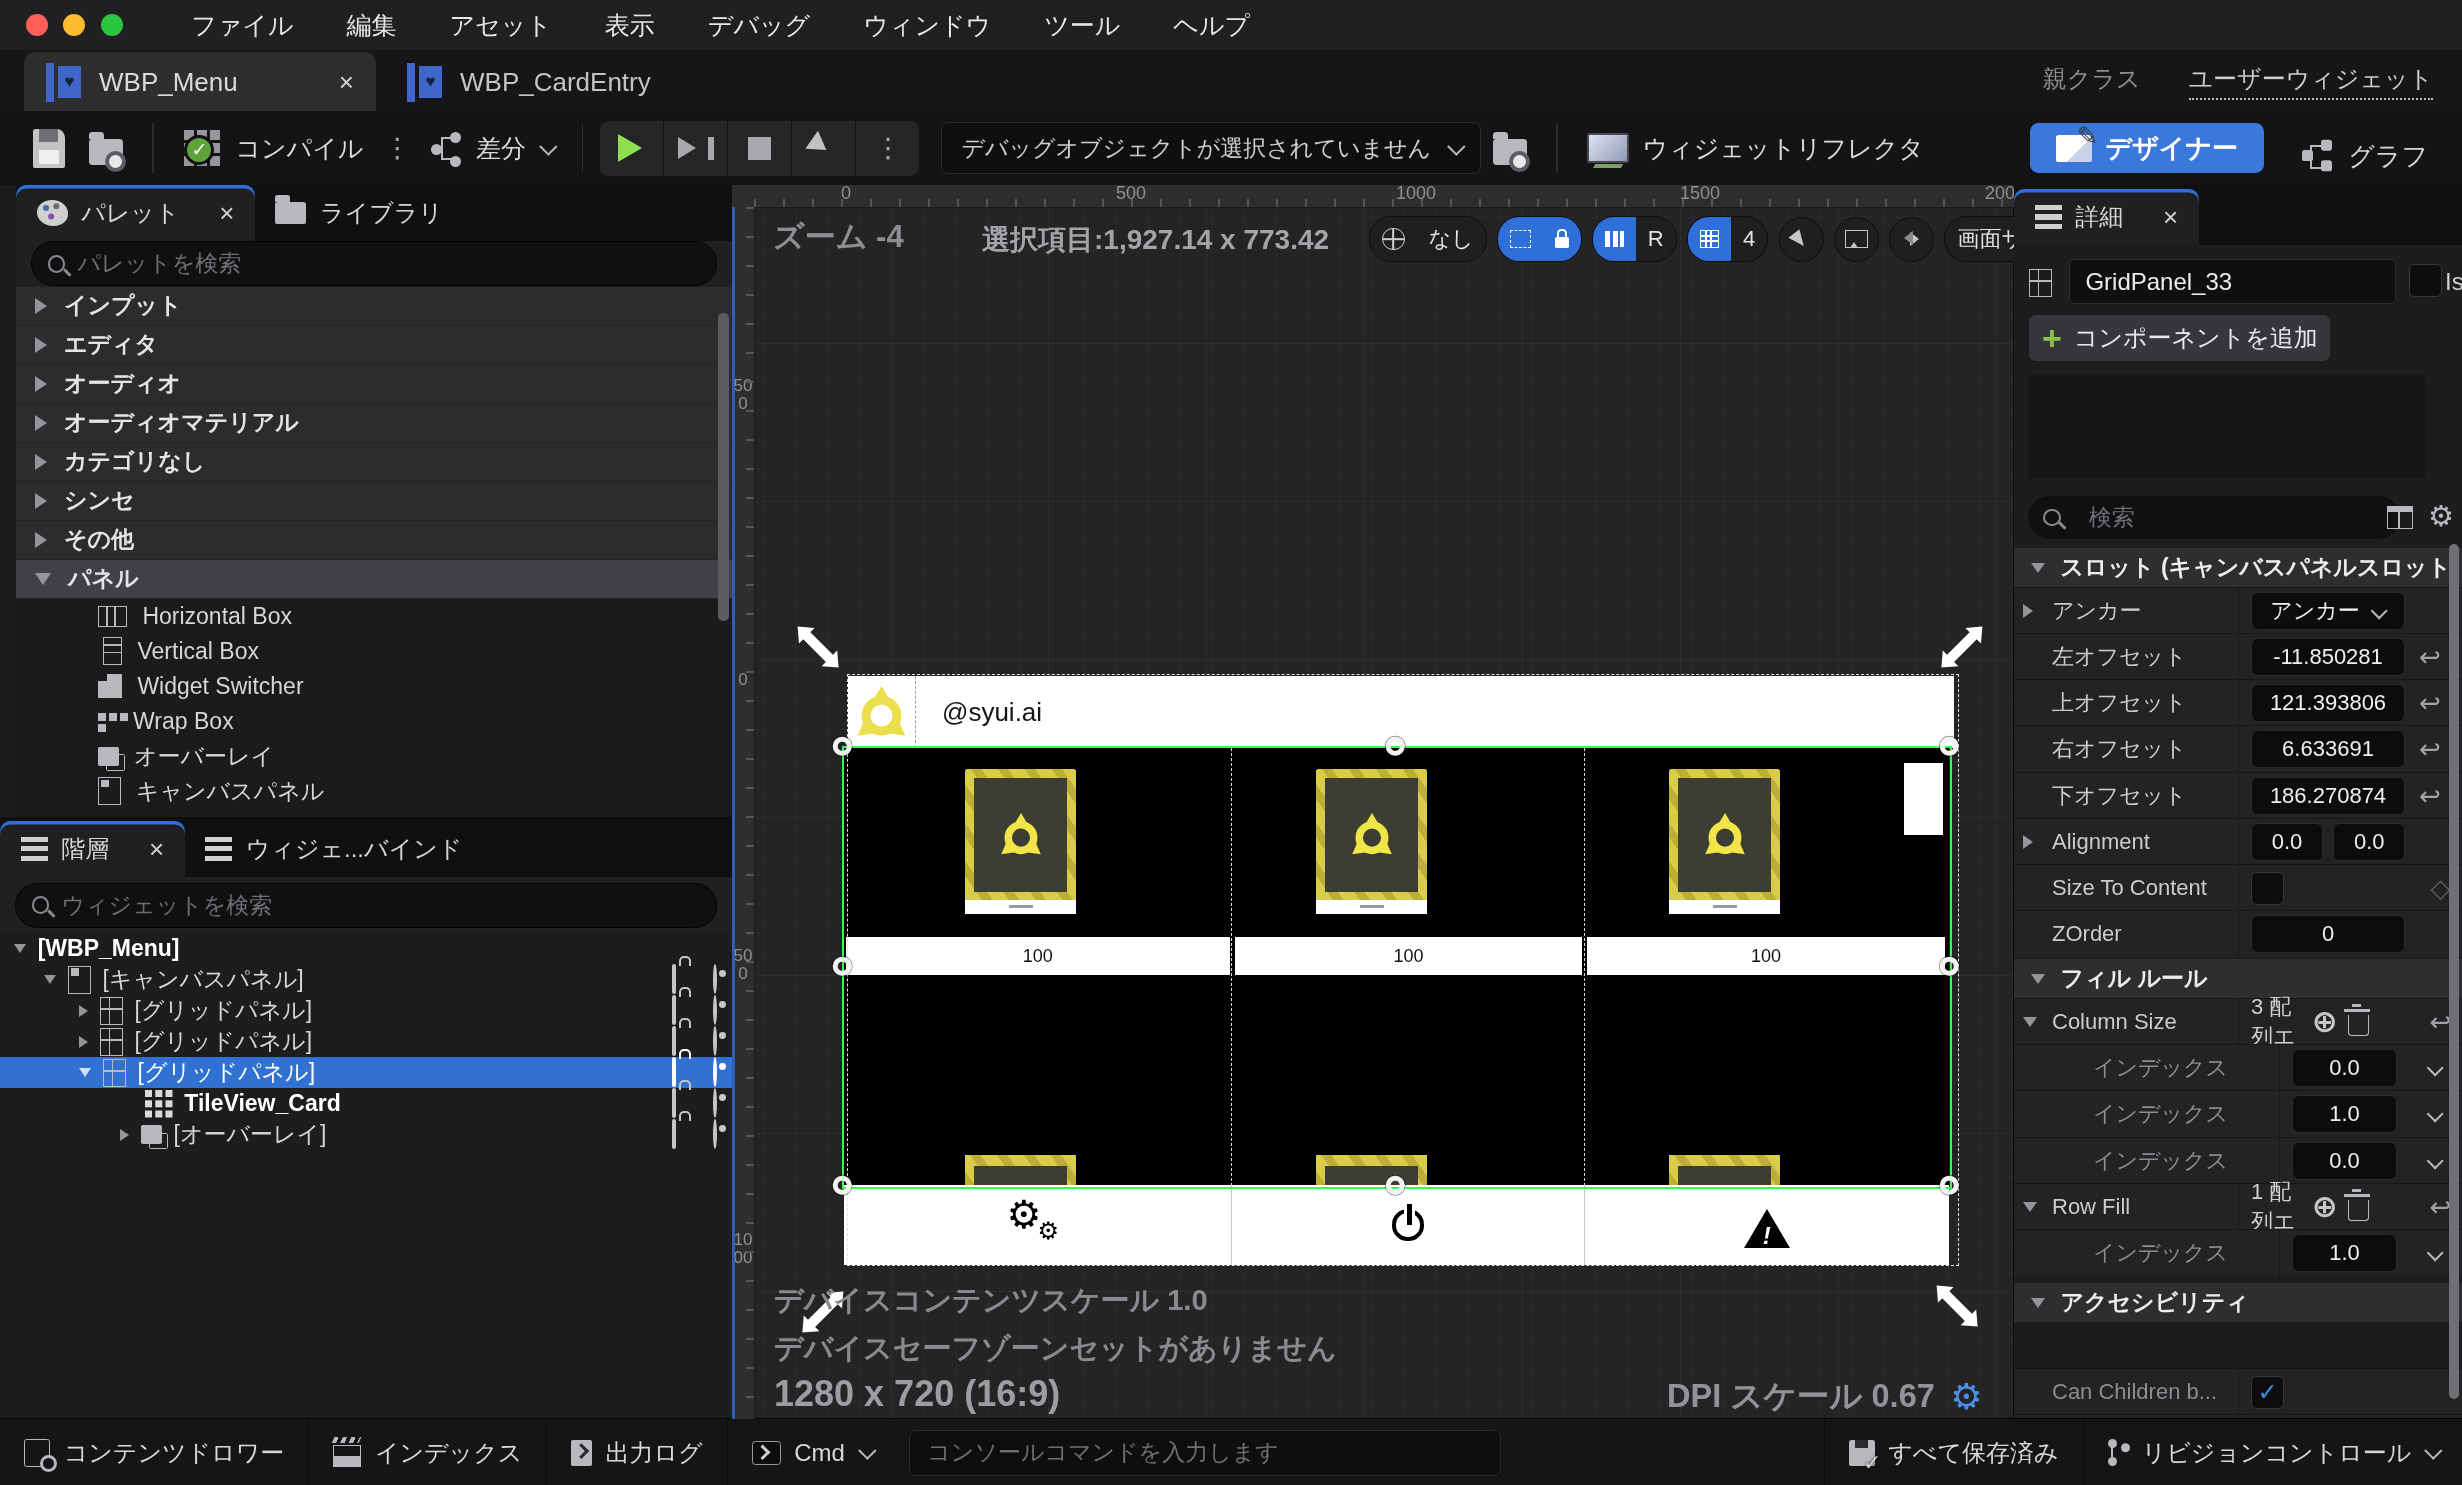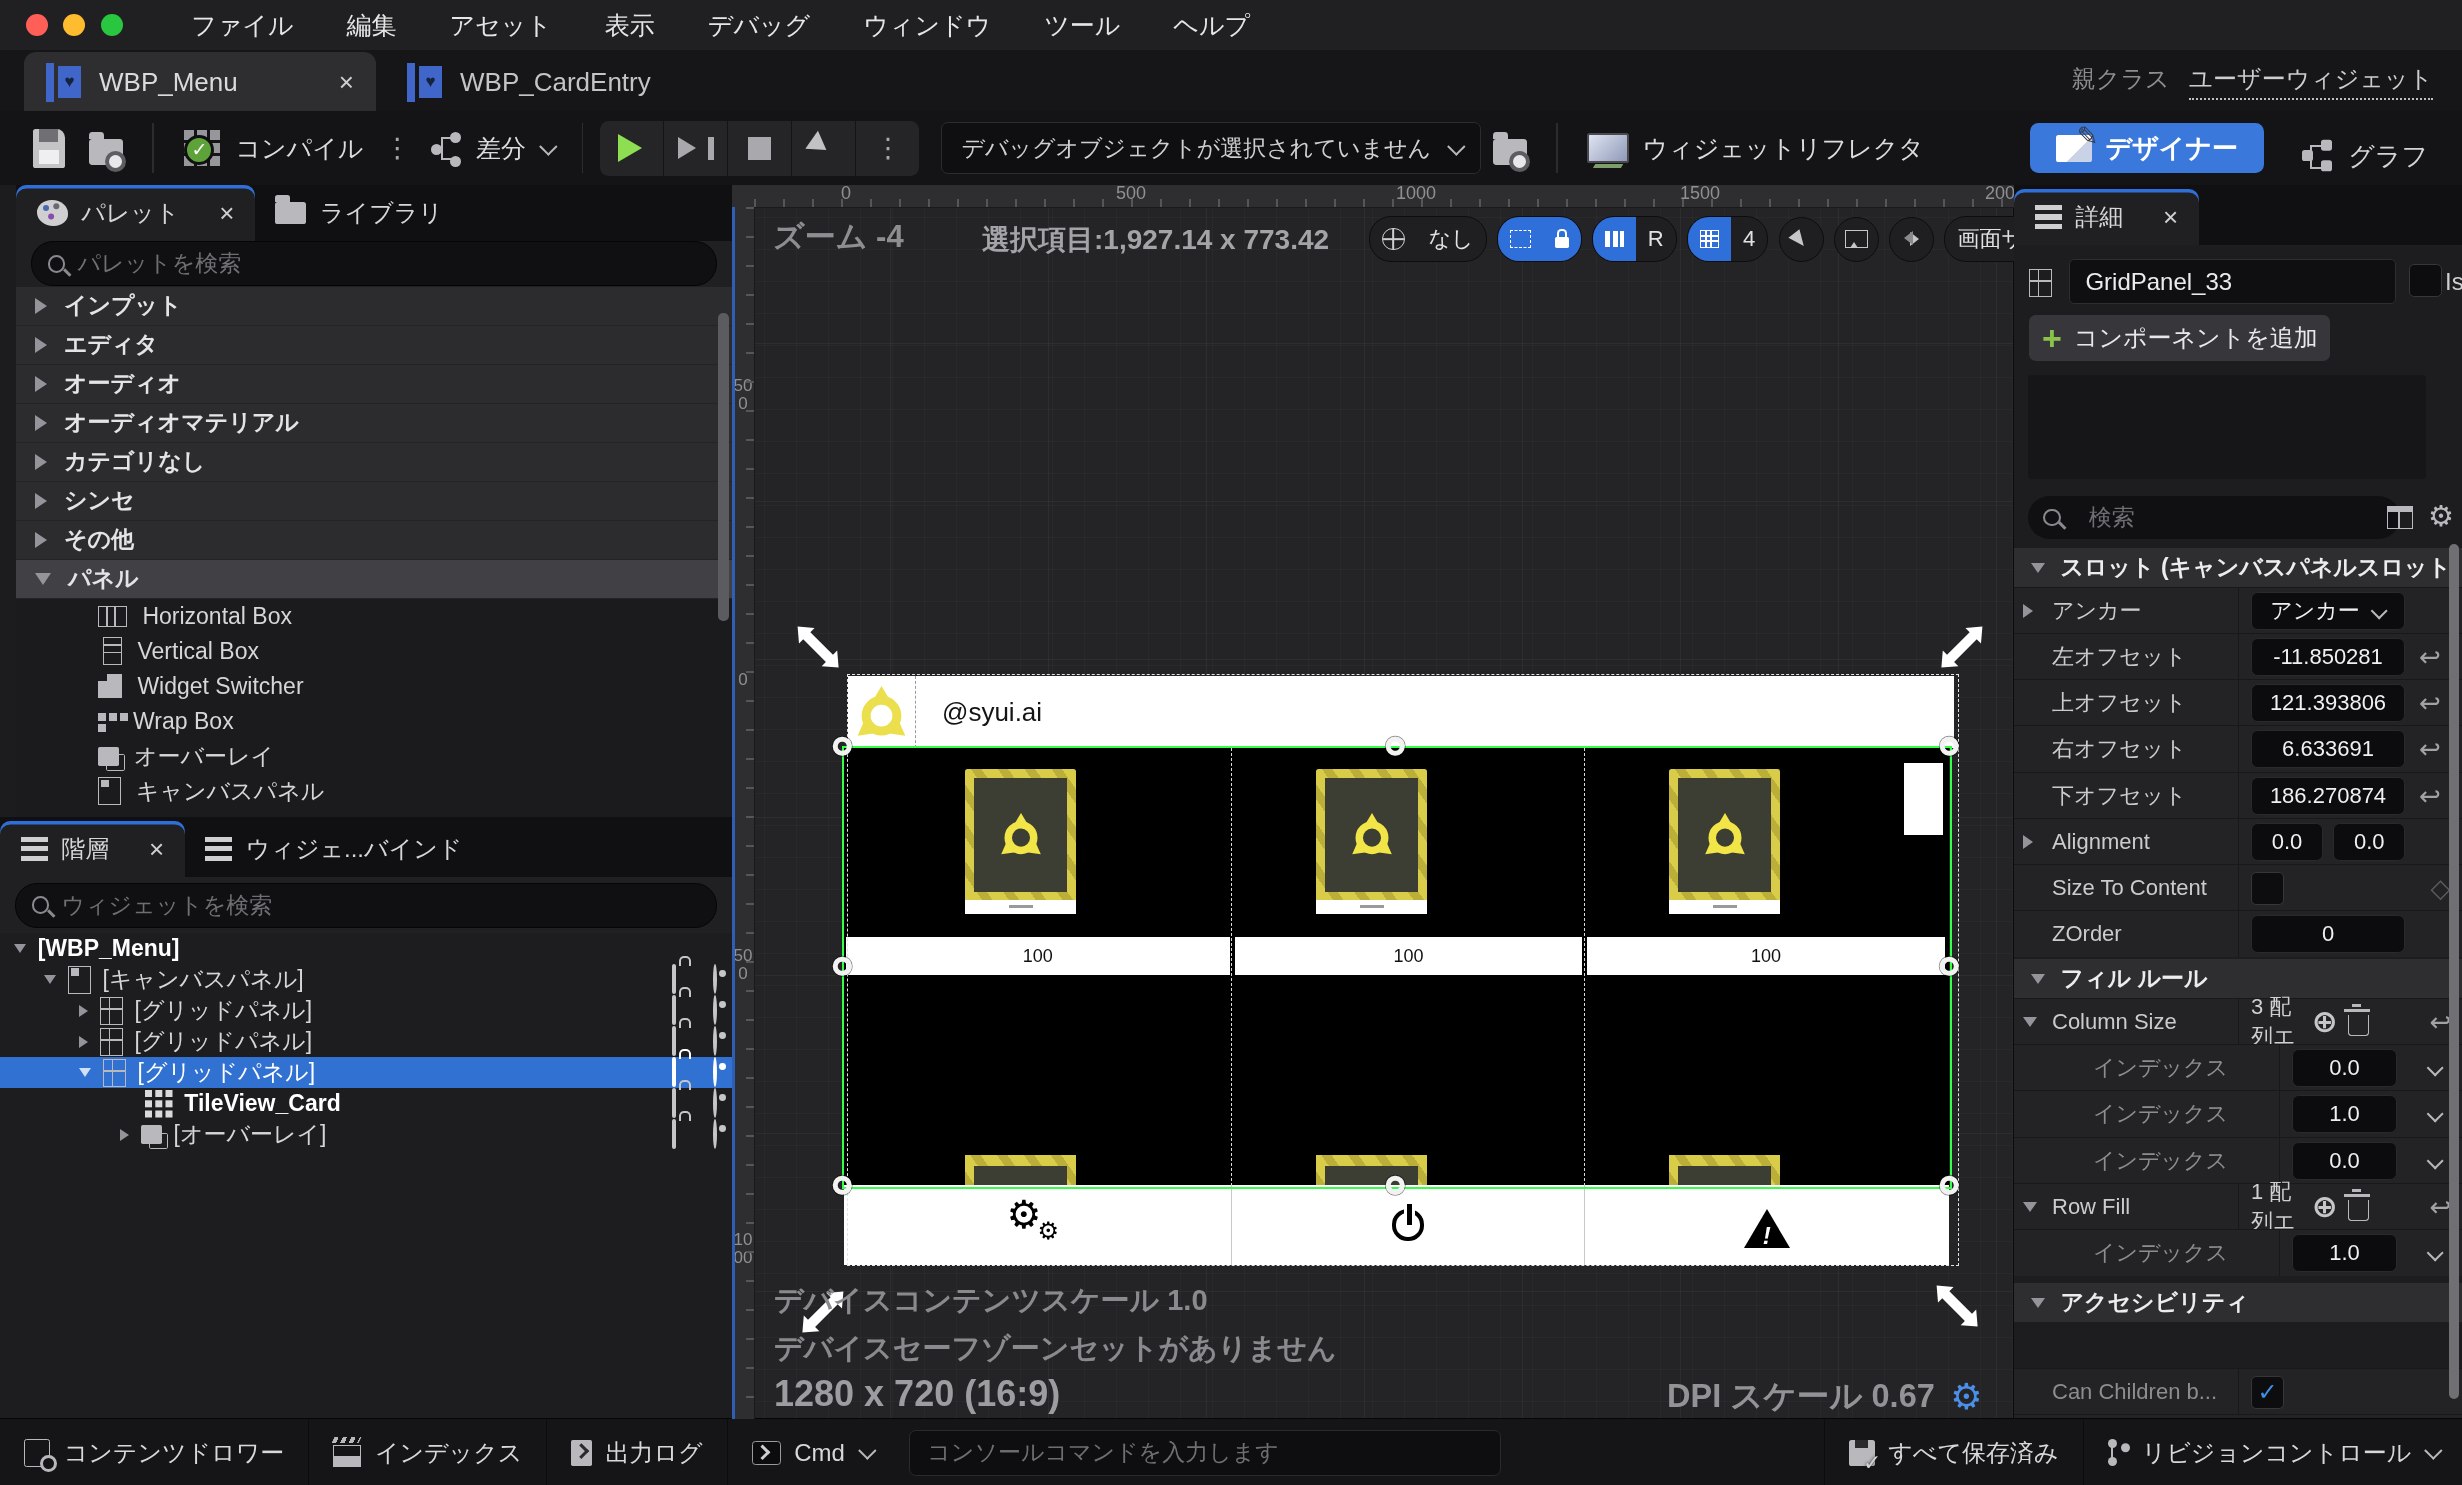--- a/index.html
+++ b/index.html
@@ -16,21 +16,21 @@
   .dtab{position:absolute;bottom:0;height:60px;display:flex;align-items:center;padding:0 22px;font-size:26px;color:#dadada;}
   .dtab.active{left:24px;width:308px;background:#2e2e31;border-radius:12px 12px 0 0;}
   .dtab.inactive{left:385px;color:#c4c4c4;}
   .ico-wbp{position:relative;width:36px;height:39px;margin-right:17px;flex:none;}
   .ico-wbp .bar{position:absolute;left:0;top:0;width:7.7px;height:39px;background:#4066c9;}
   .ico-wbp .page{position:absolute;left:12px;top:3.4px;width:23px;height:32.5px;background:#4066c9;display:flex;align-items:center;justify-content:center;}
   .ico-wbp .ht{color:#15233f;font-size:17px;font-style:normal;font-weight:700;}
   .xclose{margin-left:auto;color:#cfcfcf;font-size:26px;padding-left:26px;}
   .parentclass{position:absolute;right:29px;bottom:12px;display:flex;gap:19px;align-items:baseline;}
   .pc-label{color:#8d8d90;font-size:24px;}
-  .pc-value{color:#cdcdcf;font-size:24px;border-bottom:2.6px dotted #bfbfbf;padding-bottom:3.4px;}
+  .pc-value{color:#cdcdcf;font-size:24px;border-bottom:2.6px dotted #bfbfbf;padding-bottom:3.4px;margin-left:29px;}
   
   .toolbar{position:absolute;left:0;top:111px;right:0;height:74px;background:#141416;display:flex;align-items:center;padding-left:20.5px;border-bottom:1.7px solid #0a0a0b;}
   .tsep{width:1.7px;height:50px;background:#2c2c2f;margin:0 17px;flex:none;}
   .tbtn{display:flex;align-items:center;gap:13.7px;font-size:25px;color:#dcdcdc;padding:0 12px;flex:none;}
   .kebab{color:#a9a9ad;font-size:27px;padding:0 8.5px;}
   .chev{width:11px;height:11px;border-right:2.6px solid #b9b9bd;border-bottom:2.6px solid #b9b9bd;transform:rotate(45deg) translateY(-2.6px);display:inline-block;flex:none;}
   .ico-save{width:32.5px;height:39px;background:#c4c4c6;border-radius:2.6px 8.5px 2.6px 2.6px;position:relative;flex:none;}
   .ico-save::before{content:'';position:absolute;top:0;left:6.8px;width:19px;height:13px;background:#707074;}
   .ico-save::after{content:'';position:absolute;bottom:3.4px;left:6px;width:20.5px;height:13.7px;background:#efeff1;}
   .ico-fsearch{width:34px;height:26px;background:#b9b9bd;border-radius:3.4px;position:relative;margin-top:8.5px;flex:none;}

